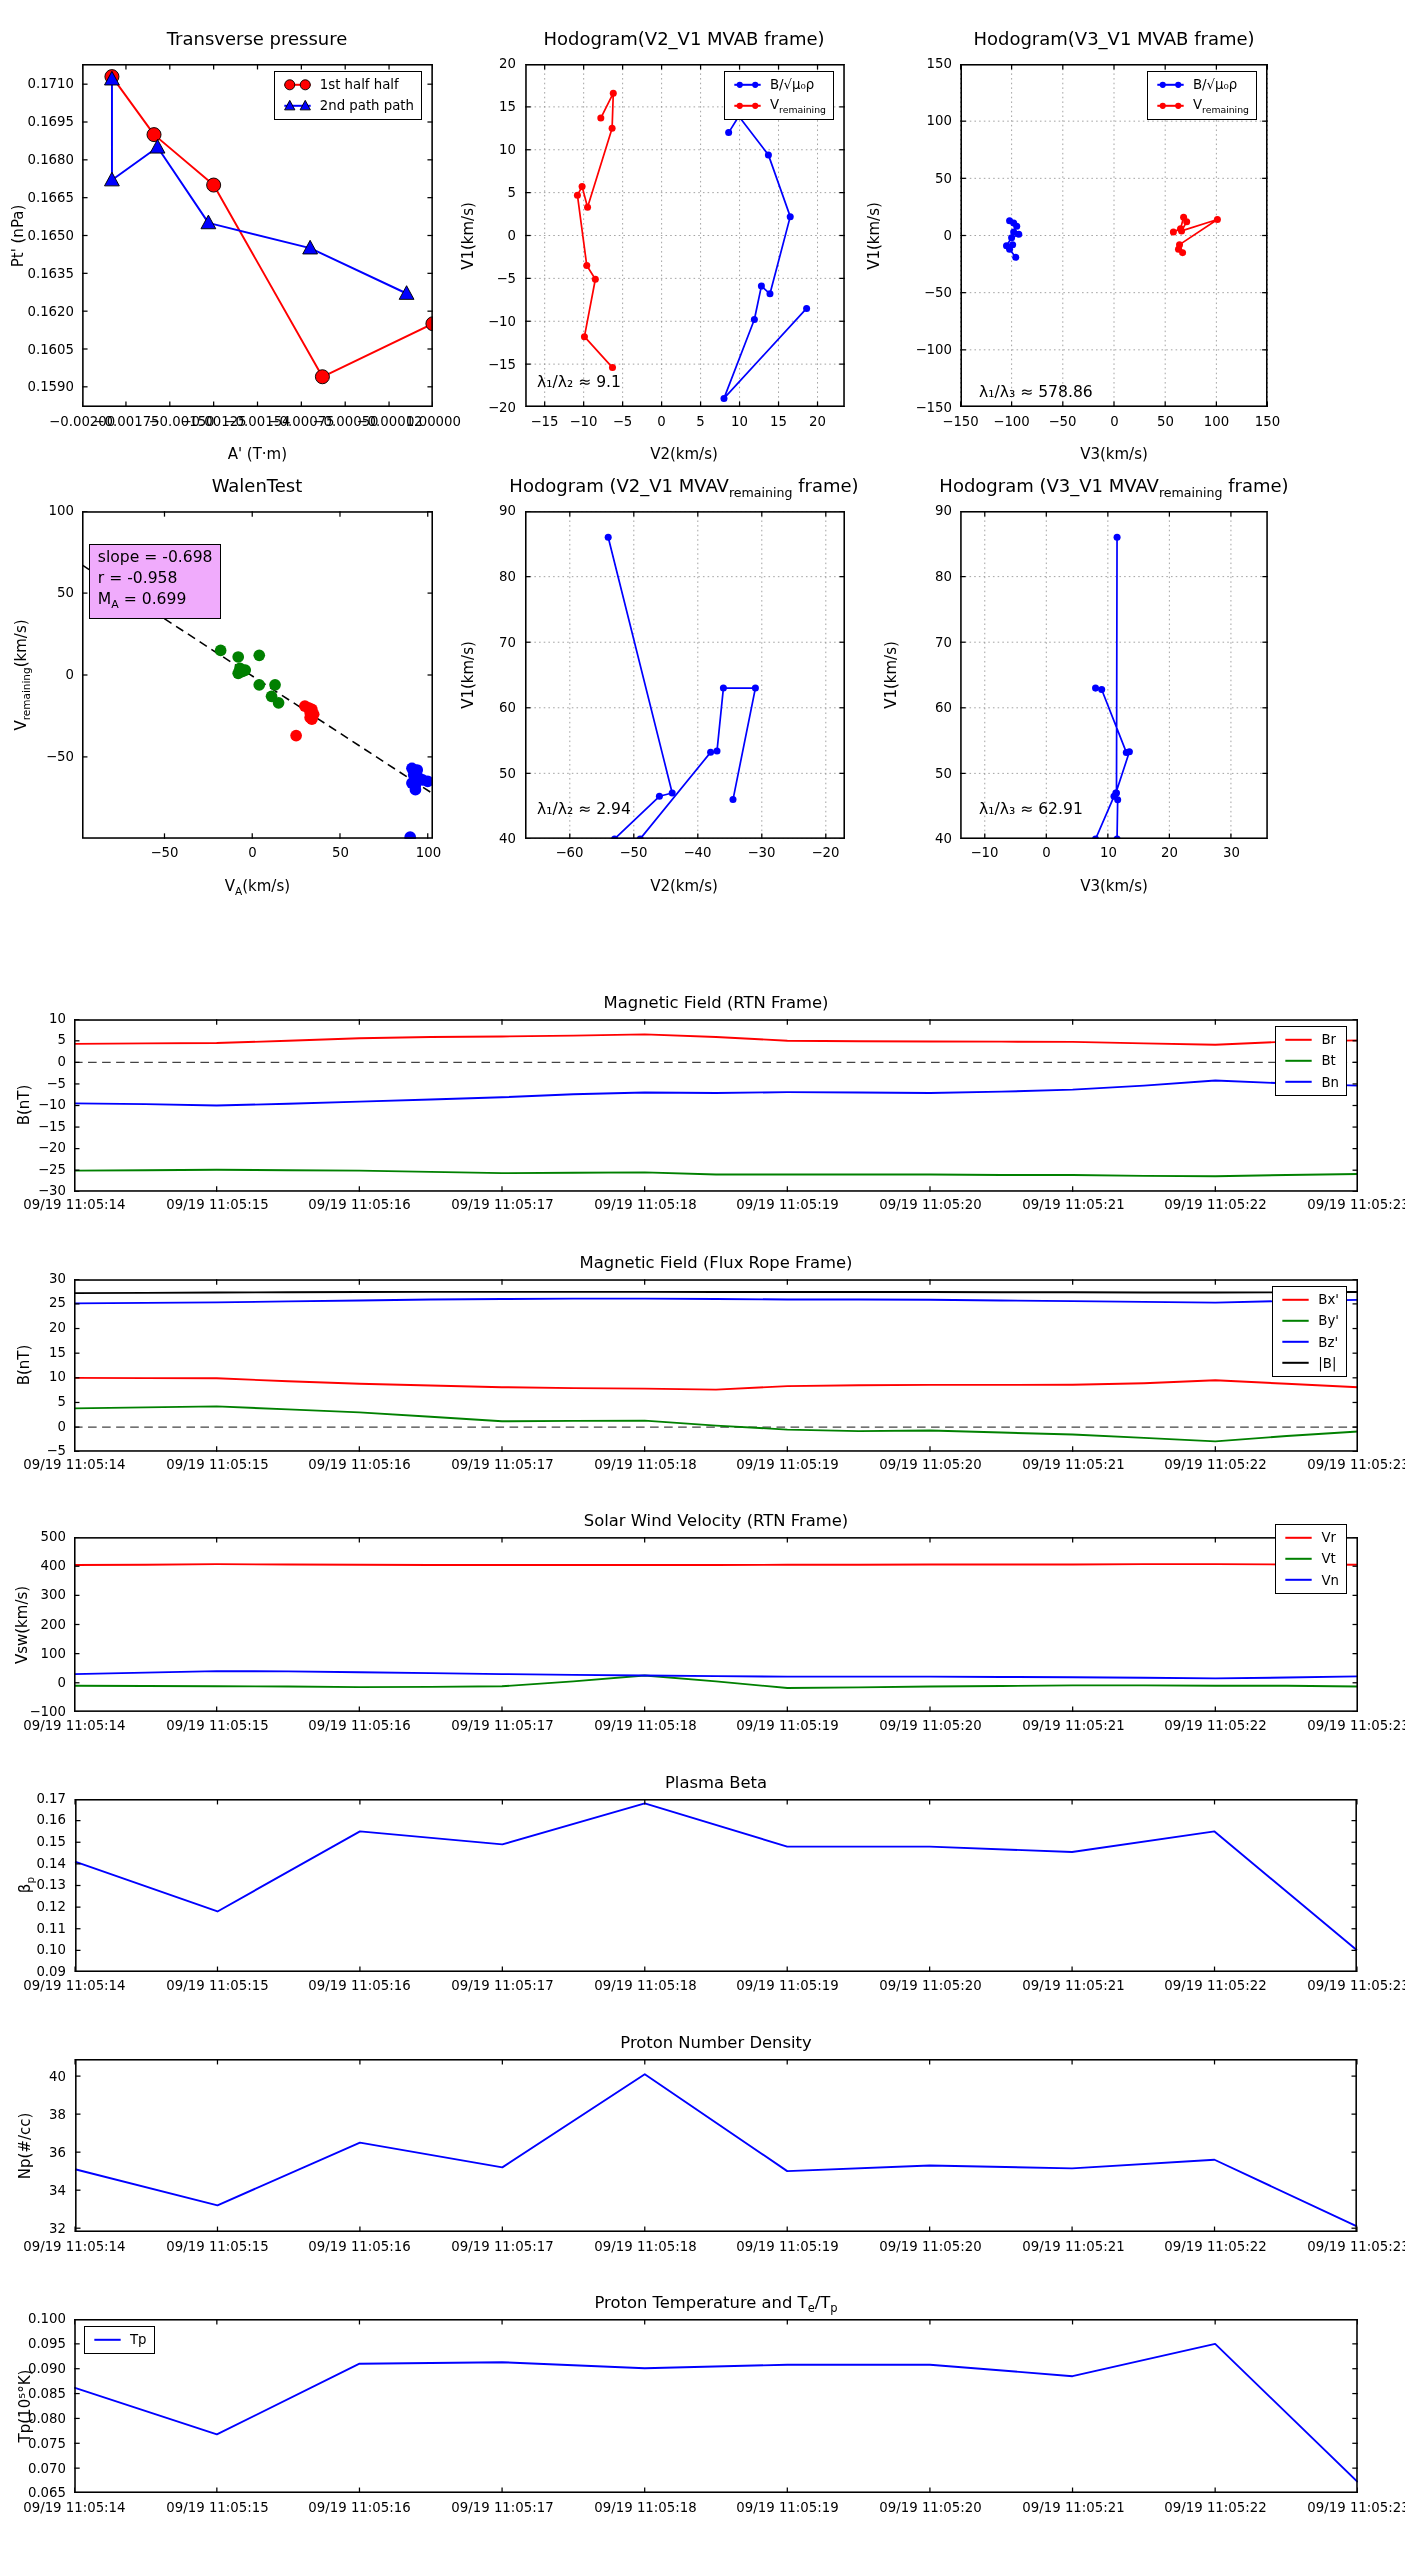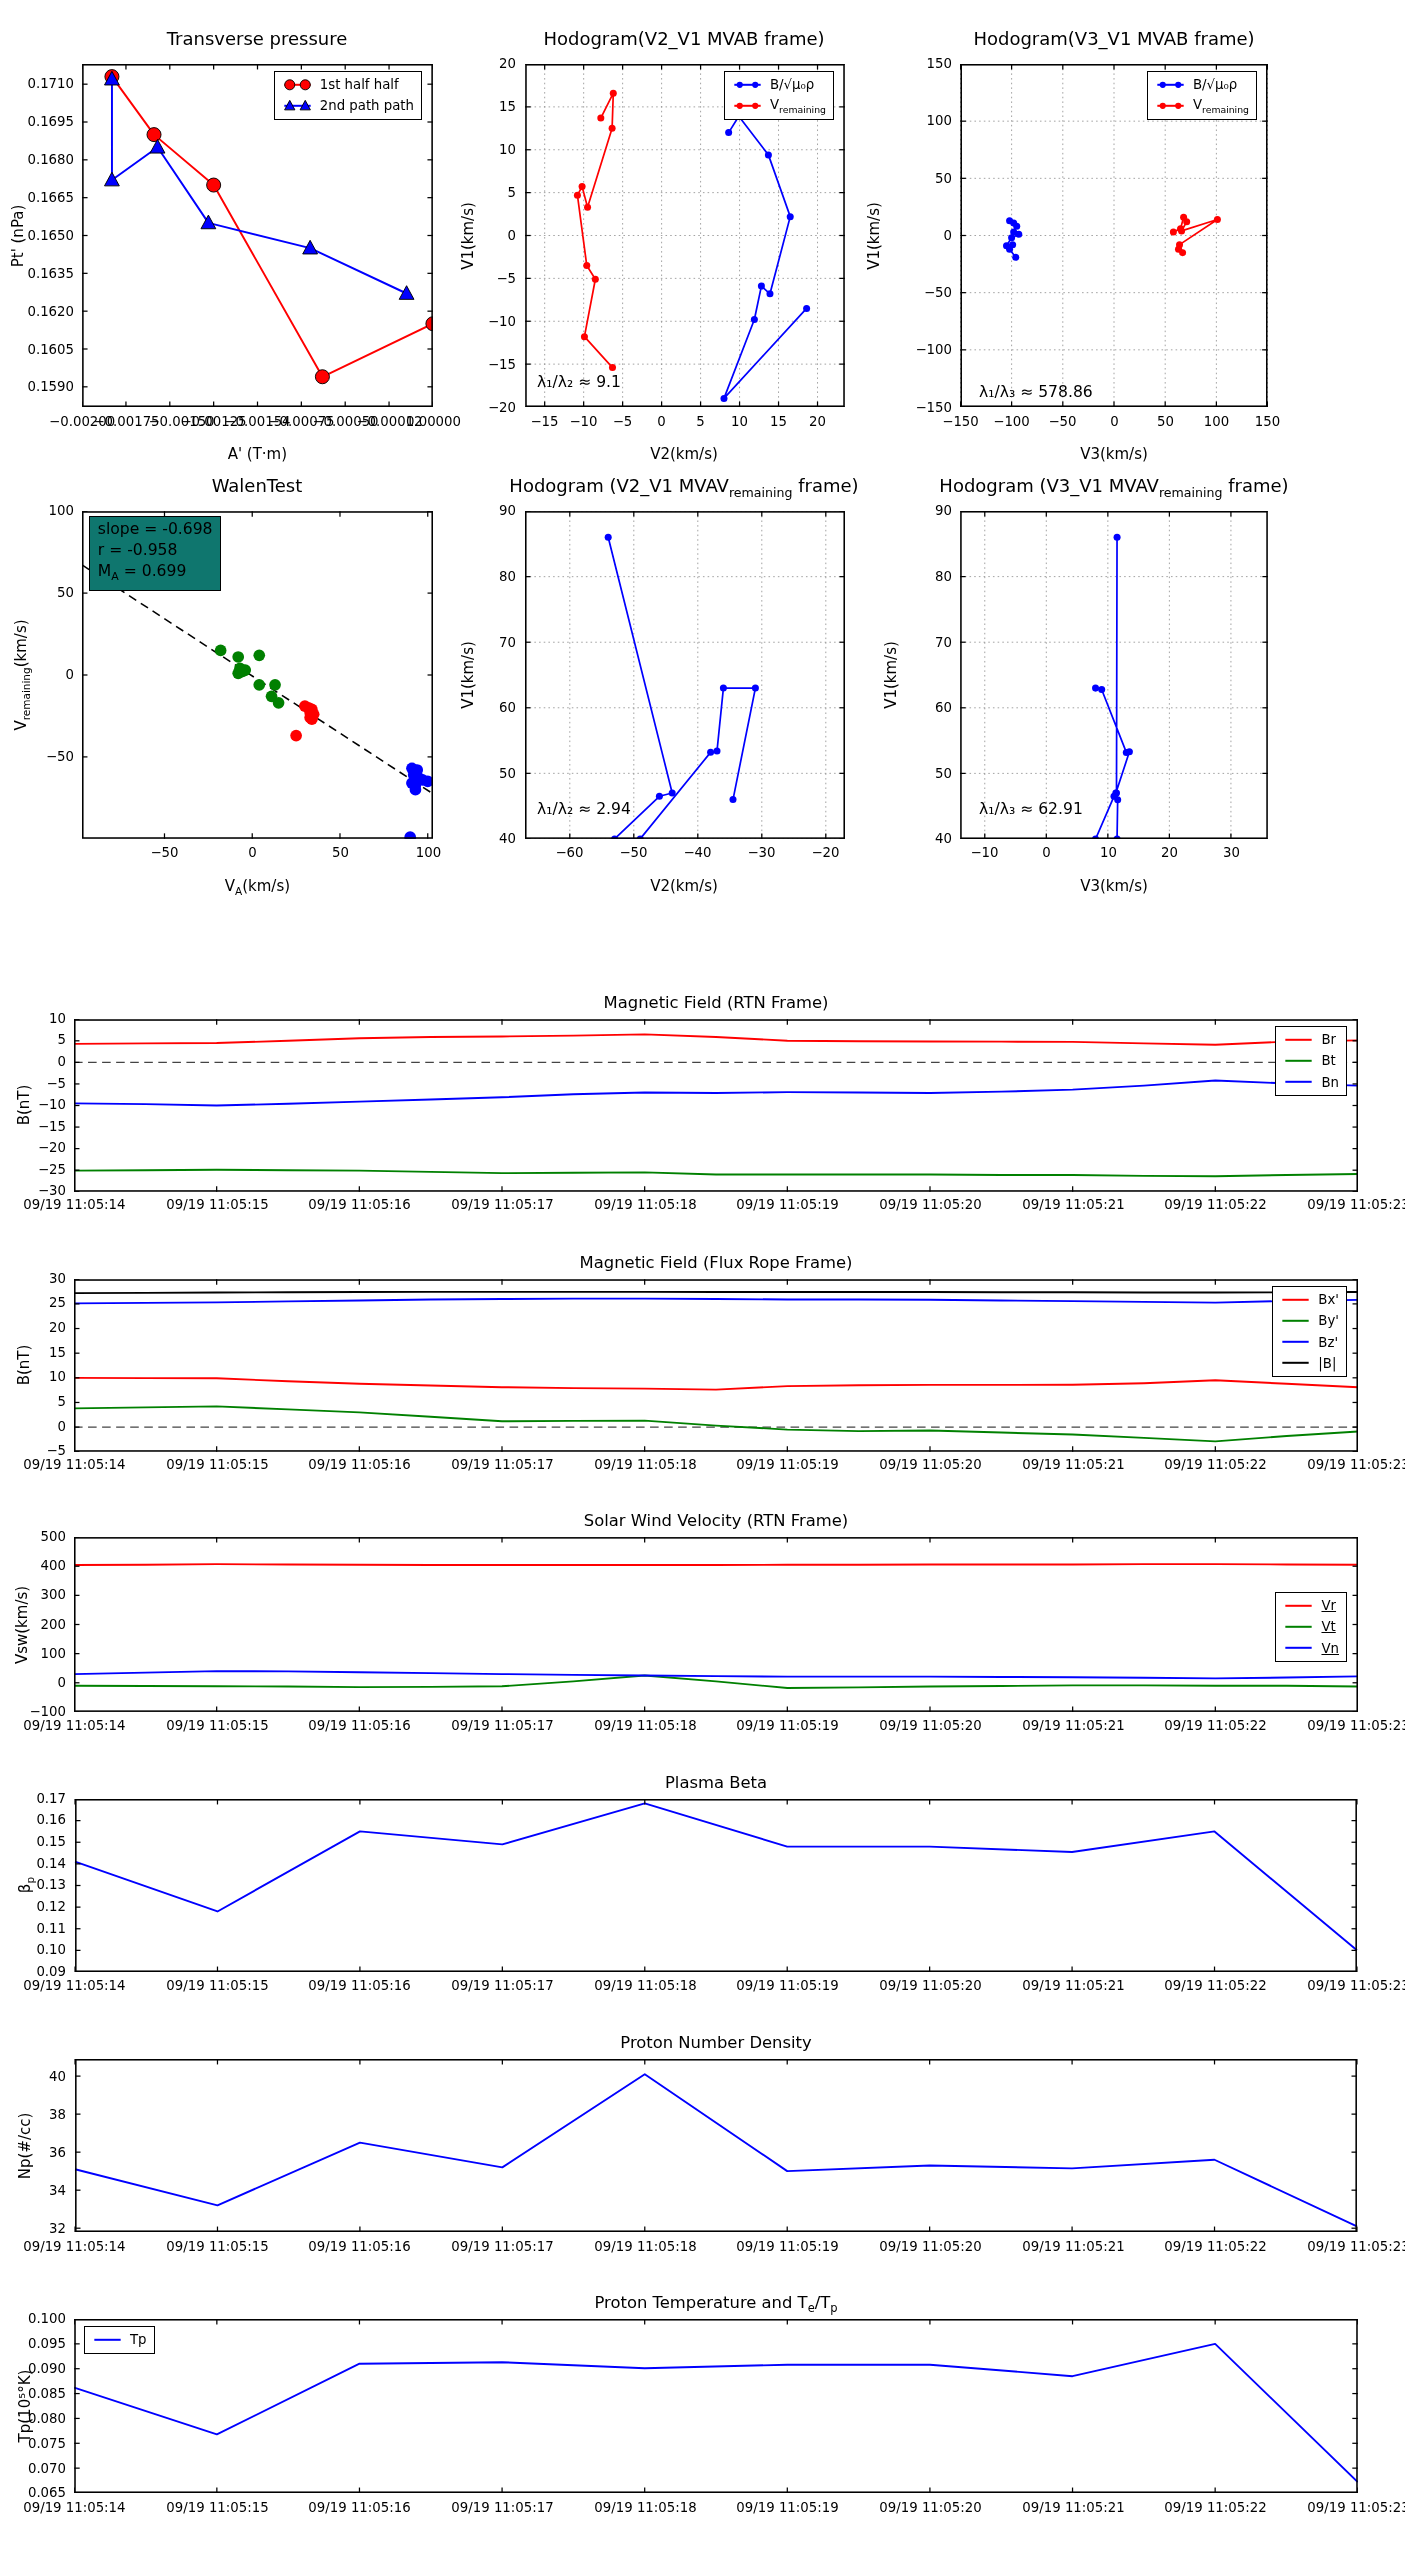--- a/index.html
+++ b/index.html
@@ -11,21 +11,21 @@
   .ticklab{position:absolute;font-size:13.3px;line-height:15.6px;white-space:nowrap;}
   .xlab{text-align:center;}
   .ylab{text-align:right;}
   .axlabel{position:absolute;font-size:15px;text-align:center;white-space:nowrap;}
   .ylabel-rot{transform:rotate(-90deg);}
   .legend{position:absolute;background:#fff;border:1.6px solid #000;padding:3.1px 7px;display:flex;
           flex-direction:column;gap:1.6px;}
   .legend-row{display:flex;align-items:center;gap:7px;height:19.5px;}
   .legend-row span{font-size:13.3px;white-space:nowrap;}
   .annot{position:absolute;font-size:15.6px;white-space:nowrap;}
-  .annot-box{border:1.6px solid #000;background:#0f766e;padding:2.3px 7.8px;line-height:21px;}
+  .annot-box{border:1.6px solid #000;background:#f0abfc;padding:2.3px 7.8px;line-height:21px;margin-top:28px;}
   sub{font-size:70%;}
 </style>
 </head>
 <body>
 
 <div id="figure">
     <div style="left:-55px;top:28px;width:624px;" class="chart-title">Transverse pressure</div>
     <div style="position:absolute;left:-105px;top:225px;width:250px;height:22px;font-size:15px;text-align:center;" class="axlabel ylabel-rot">Pt' (nPa)</div>
     <div style="left:23.4px;top:445px;width:468px;" class="axlabel">A' (T·m)</div>
     <div style="position:absolute;left:82px;top:64px;width:351px;height:343px;" class="axes"><svg width="351" height="343" viewBox="0 0 450 440">
@@ -748,21 +748,21 @@
     <div style="left:1003px;top:1718px;width:141px;" class="ticklab xlab">09/19 11:05:21</div>
     <div style="left:1145px;top:1718px;width:141px;" class="ticklab xlab">09/19 11:05:22</div>
     <div style="left:1288px;top:1718px;width:141px;" class="ticklab xlab">09/19 11:05:23</div>
     <div style="left:-35px;top:1704px;width:101px;" class="ticklab ylab">−100</div>
     <div style="left:-35px;top:1675px;width:101px;" class="ticklab ylab">0</div>
     <div style="left:-35px;top:1646px;width:101px;" class="ticklab ylab">100</div>
     <div style="left:-35px;top:1617px;width:101px;" class="ticklab ylab">200</div>
     <div style="left:-35px;top:1587px;width:101px;" class="ticklab ylab">300</div>
     <div style="left:-35px;top:1558px;width:101px;" class="ticklab ylab">400</div>
     <div style="left:-35px;top:1529px;width:101px;" class="ticklab ylab">500</div>
-    <div class="legend" style="right: 58px; top: 1592px; text-decoration: underline;">
+    <div class="legend" style="right: 58px; top: 1524px;">
       <div class="legend-row">
         <svg width="31" height="15.6" viewBox="0 0 40 20">
           <line x1="3" y1="10" x2="37" y2="10" stroke="#ff0000" stroke-width="2.6"></line>
         </svg>
         <span>Vr</span>
       </div>
       <div class="legend-row">
         <svg width="31" height="15.6" viewBox="0 0 40 20">
           <line x1="3" y1="10" x2="37" y2="10" stroke="#008000" stroke-width="2.6"></line>
         </svg>

